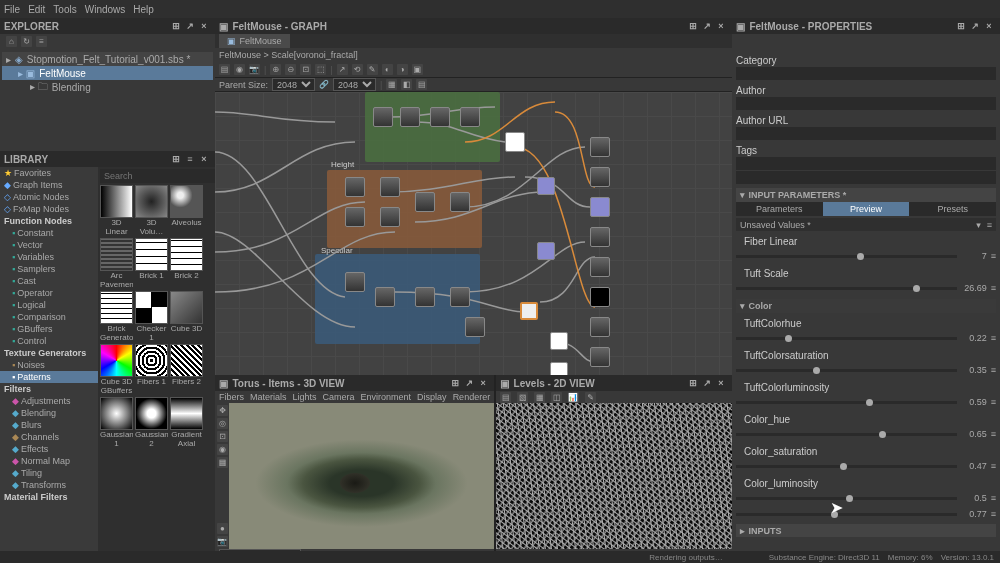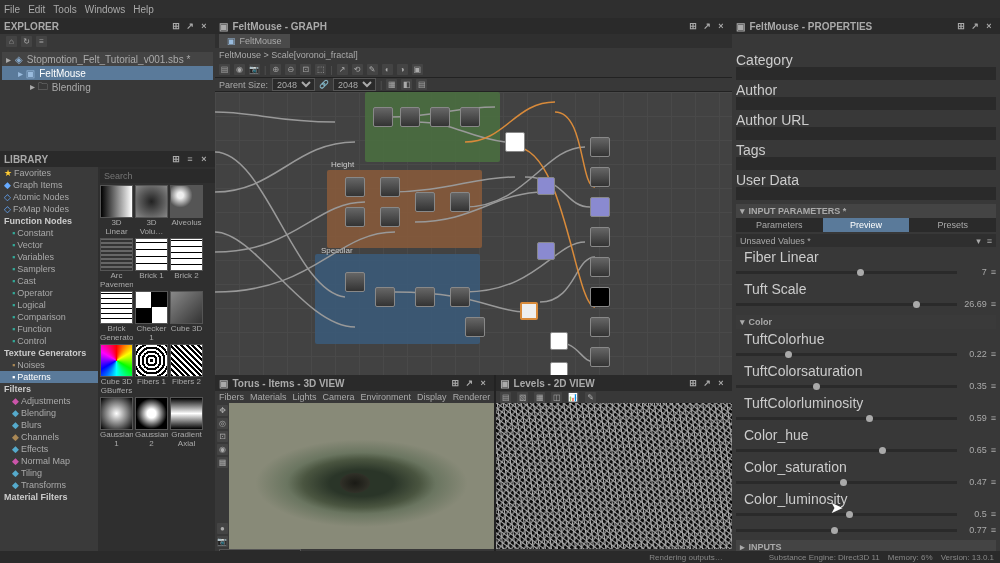--- a/index.html
+++ b/index.html
@@ -62,21 +62,21 @@
 .bottom-views { height: 188px; display: flex; gap: 2px; background: #222; }
 .view-panel { flex: 1; display: flex; flex-direction: column; background: #383838; }
 .view-body { flex: 1; display: flex; }
 .view-toolbar-left { width: 14px; background: #383838; display: flex; flex-direction: column; gap: 2px; padding: 2px; }
 .view-viewport { flex: 1; background: #1a1a1a; position: relative; }
 .view-footer { height: 14px; background: #383838; display: flex; align-items: center; padding: 0 4px; font-size: 9px; gap: 4px; }
 .view-submenu { height: 12px; background: #383838; font-size: 9px; display: flex; gap: 6px; padding: 0 4px; align-items: center; }
 
 
 .props-body { flex: 1; overflow: hidden; padding: 2px 4px; font-size: 9px; }
-.prop-label { height: 12px; display: flex; align-items: center; color: #ccc; margin-top: 4px; font-size: 14px; }
+.prop-label { height: 12px; display: flex; align-items: center; color: #ccc; margin-top: 4px; font-size: 10px; }
 .prop-field { height: 13px; background: #2a2a2a; margin-top: 1px; }
 .prop-section-header { height: 14px; background: #444; display: flex; align-items: center; padding: 0 4px; font-weight: bold; font-size: 9px; margin-top: 4px; }
 .prop-tabs { height: 14px; display: flex; background: #2a2a2a; }
 .prop-tab { flex: 1; text-align: center; line-height: 14px; font-size: 9px; }
 .prop-tab.active { background: #5a7a9a; color: #fff; }
 .slider-row { display: flex; align-items: center; height: 14px; margin-top: 2px; gap: 4px; }
 .slider-track { flex: 1; height: 3px; background: #2a2a2a; position: relative; }
 .slider-handle { position: absolute; width: 7px; height: 7px; background: #aaa; border-radius: 50%; top: -2px; }
 .slider-val { width: 26px; text-align: right; font-size: 9px; }
 .prop-collapse { height: 13px; background: #444; margin-top: 3px; padding: 0 4px; display: flex; align-items: center; font-size: 9px; font-weight: bold; }
@@ -200,21 +200,21 @@
           <div class="lib-item lib-indent">
               <span style="color:#3a9;margin-right:2px">▪</span>
               <span>Logical</span>
             </div>
           <div class="lib-item lib-indent">
               <span style="color:#3a9;margin-right:2px">▪</span>
               <span>Comparison</span>
             </div>
           <div class="lib-item lib-indent">
               <span style="color:#3a9;margin-right:2px">▪</span>
-              <span>Function</span>
+              <span>GBuffers</span>
             </div>
           <div class="lib-item lib-indent">
               <span style="color:#3a9;margin-right:2px">▪</span>
               <span>Control</span>
             </div>
           <div class="lib-item category">Texture Generators</div>
           <div class="lib-item lib-indent">
               <span style="color:#a85;margin-right:2px">▪</span>
               <span>Noises</span>
             </div>
@@ -543,21 +543,20 @@
     <div style="height:14px;background:#383838"></div>
     <div class="props-body">
       <div class="prop-label">Category</div>
       <div class="prop-field"></div>
       <div class="prop-label">Author</div>
       <div class="prop-field"></div>
       <div class="prop-label">Author URL</div>
       <div class="prop-field"></div>
       <div class="prop-label">Tags</div>
       <div class="prop-field"></div>
-      <div class="prop-label">User Data</div>
       <div class="prop-field"></div>
 
       <div class="prop-section-header">
         <span style="margin-right:4px">▾</span>
           <span>INPUT PARAMETERS *</span>
       </div>
       <div class="prop-tabs">
         <div class="prop-tab">Parameters</div>
         <div class="prop-tab active">Preview</div>
         <div class="prop-tab">Presets</div>

